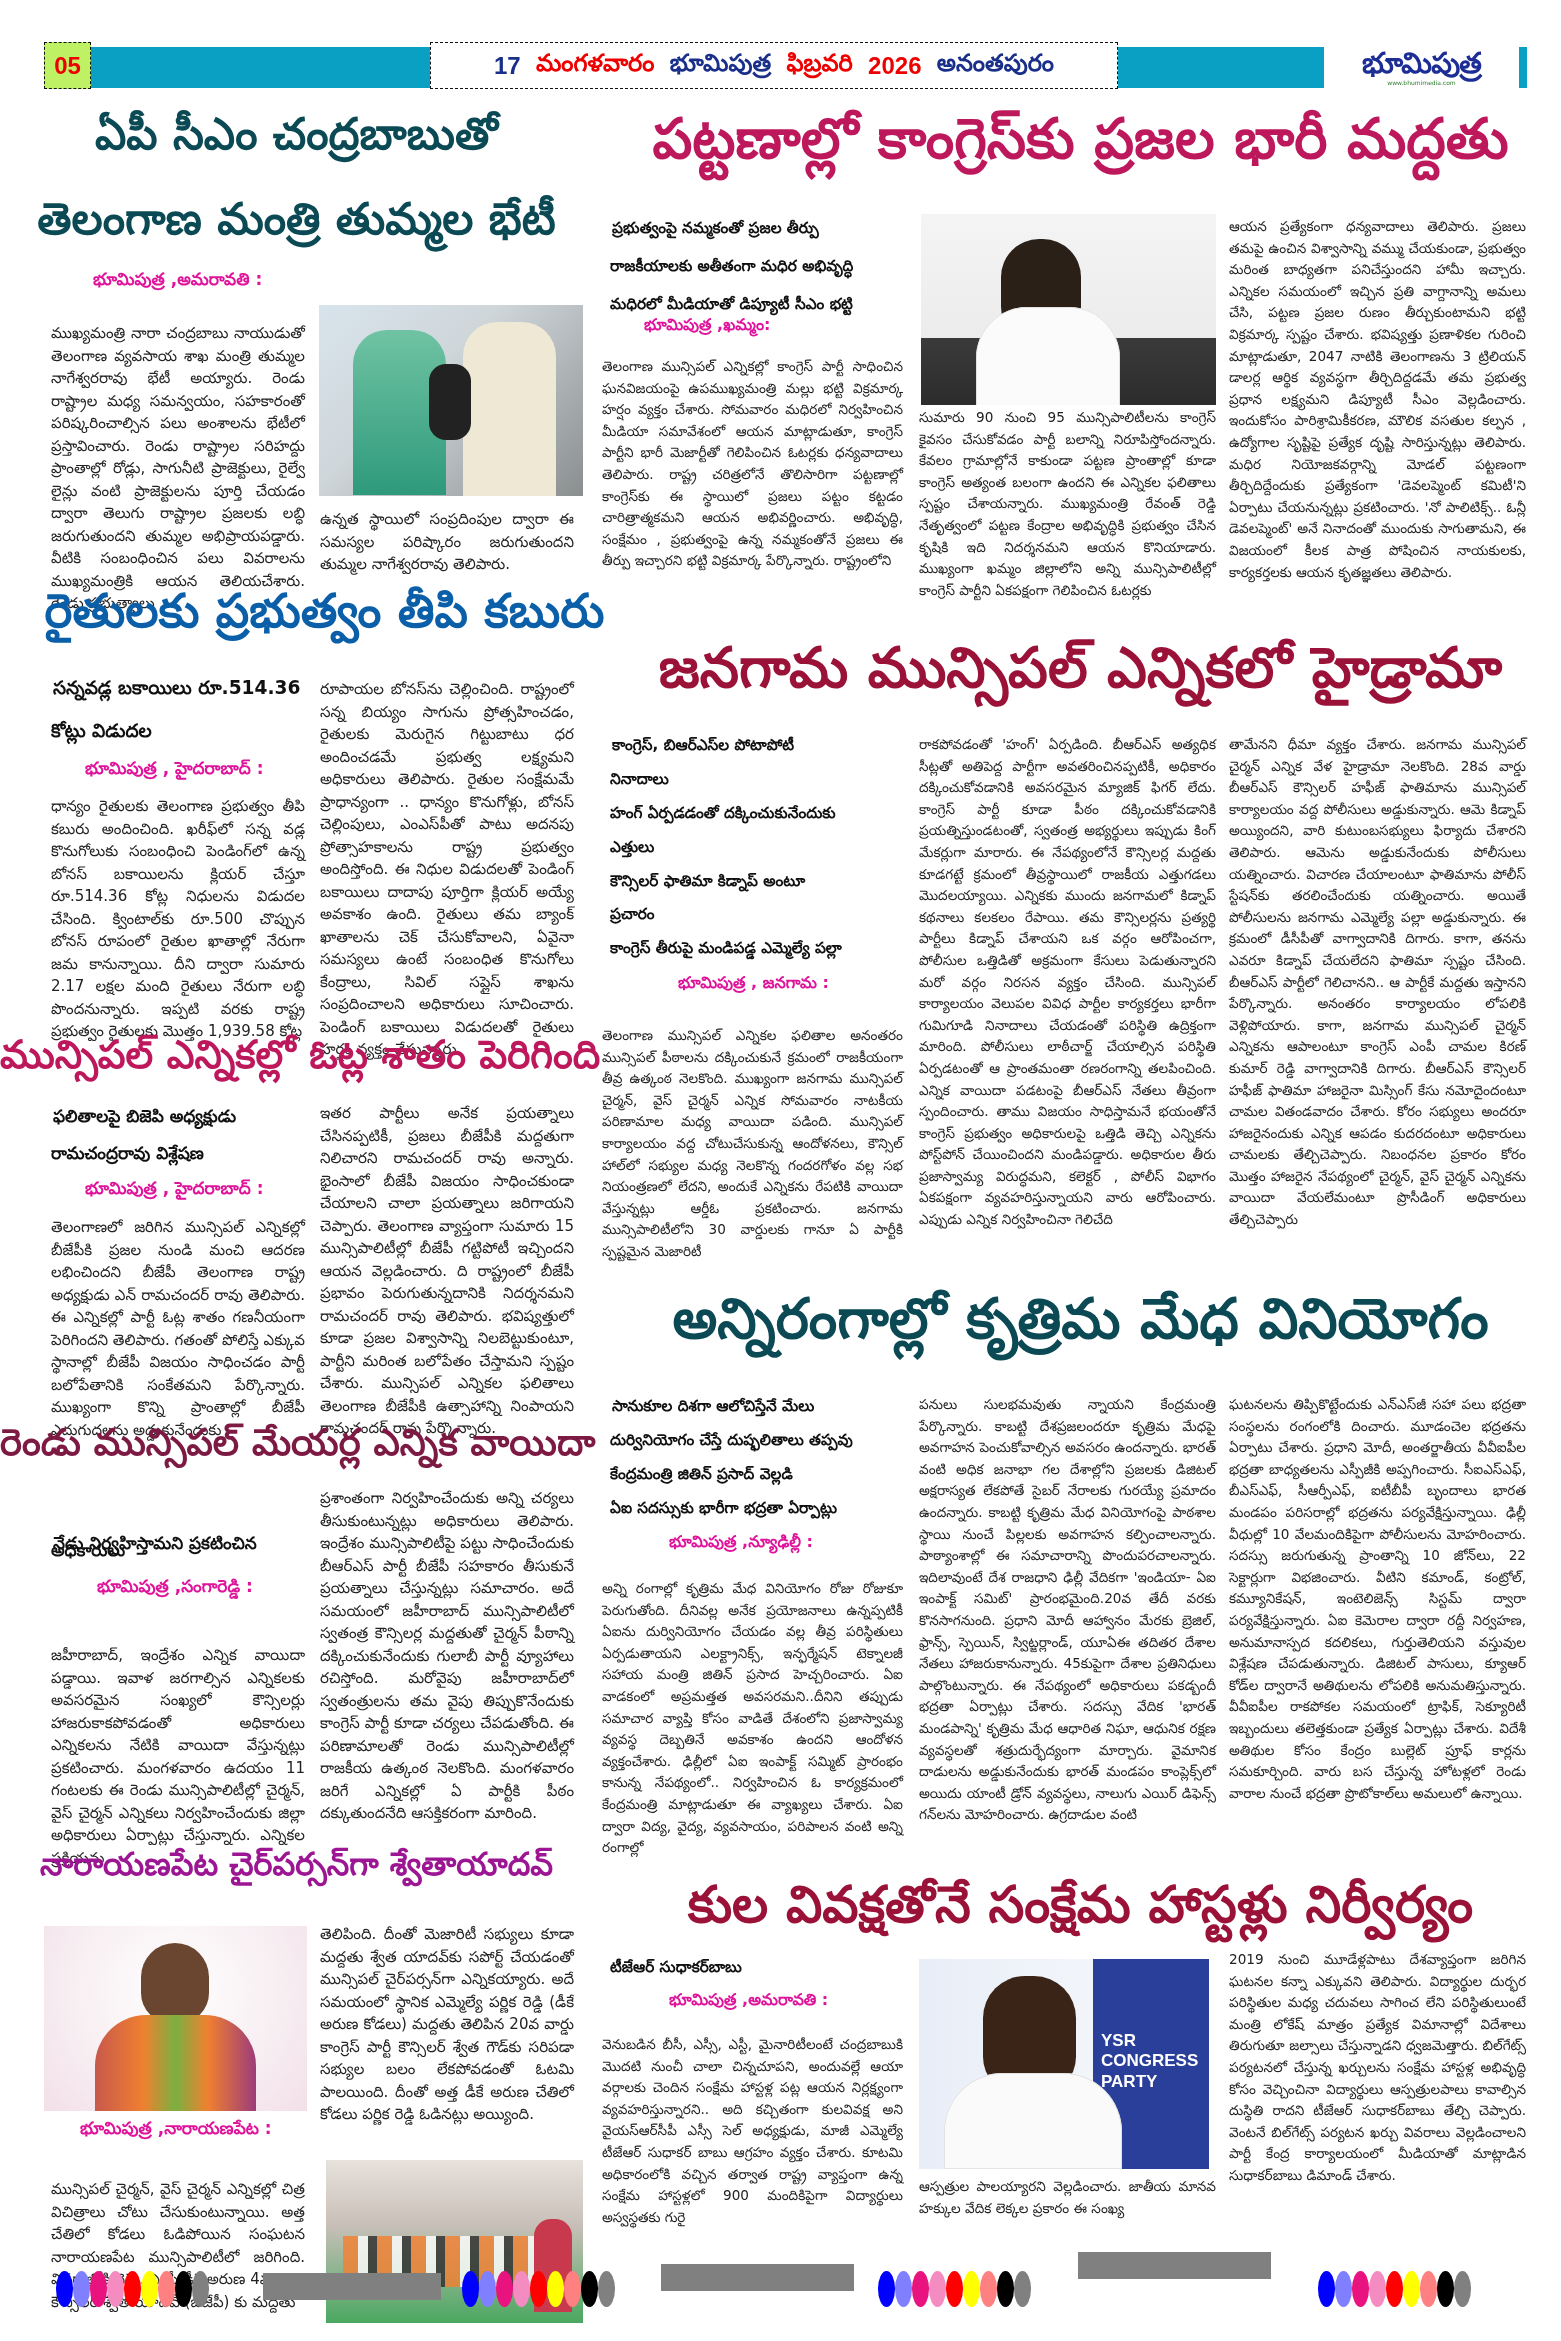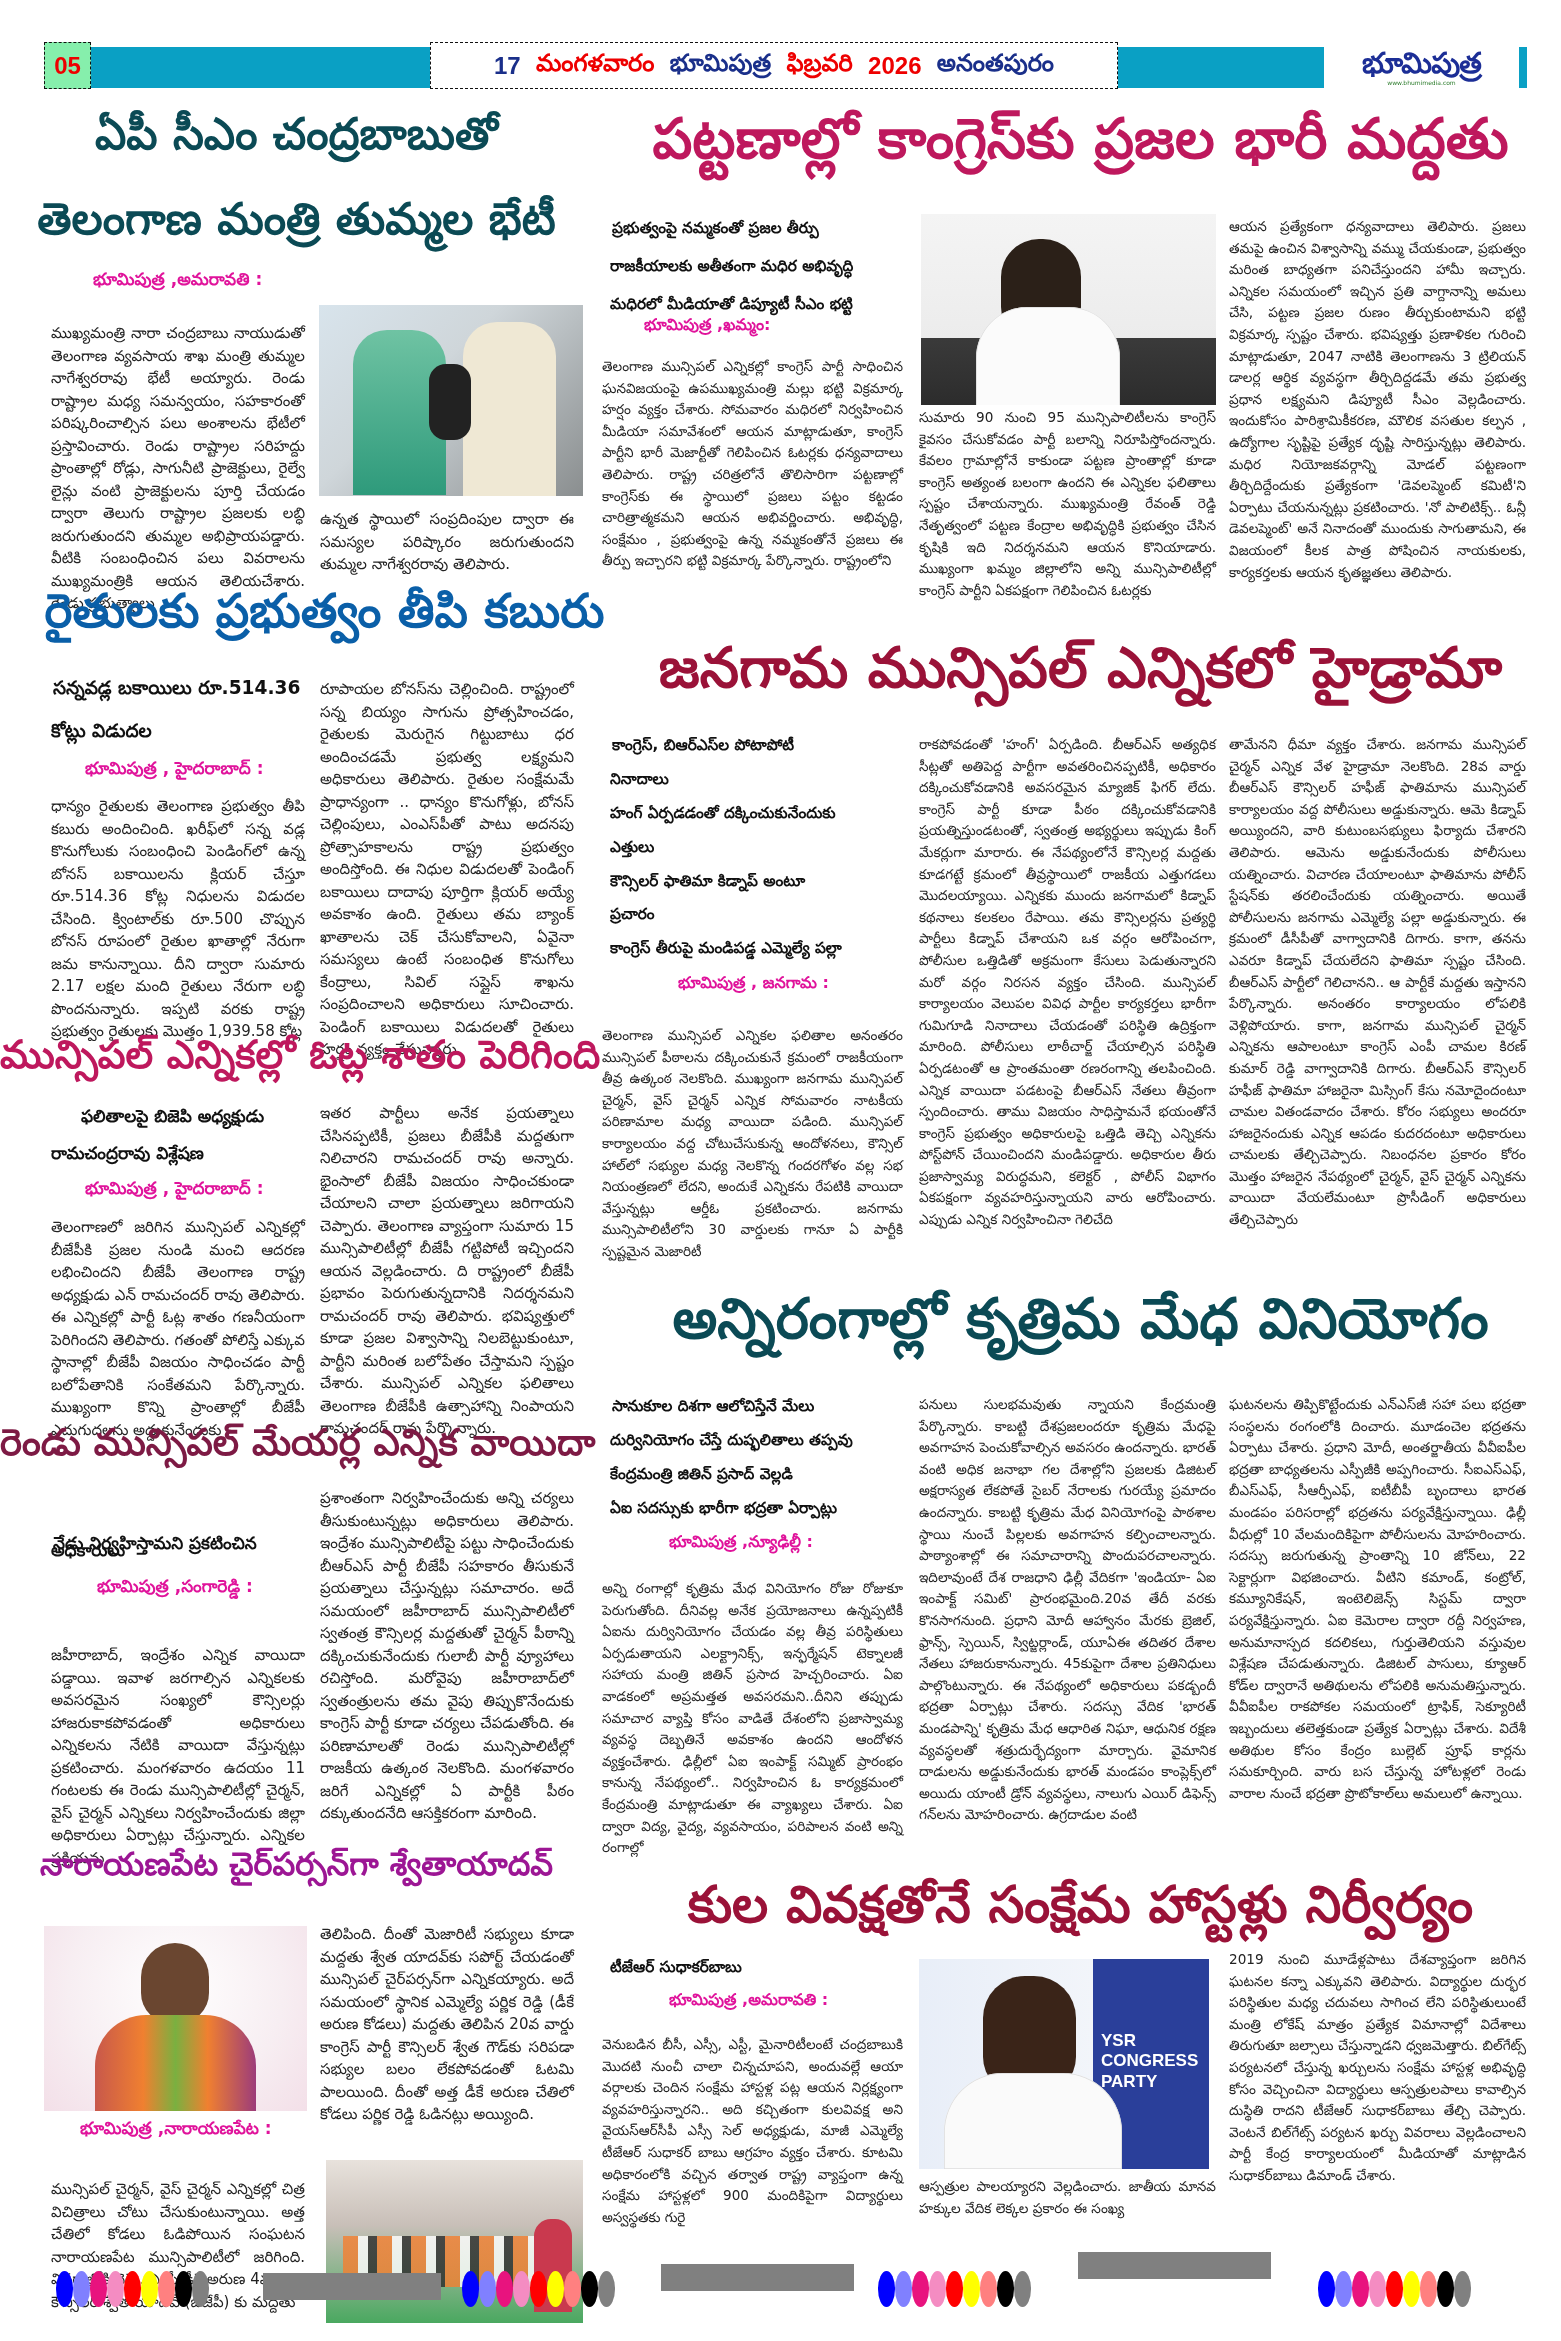--- a/index.html
+++ b/index.html
@@ -1,20 +1,20 @@
 <!DOCTYPE html>
 <html style="font-size:13.6px"><head>
 <meta charset="utf-8">
 <style>
   html,body{margin:0;padding:0;background:#fff;}
   body{width:1562px;height:2342px;position:relative;overflow:hidden;font-family:"DejaVu Sans",sans-serif;color:#222;}
   .abs{position:absolute;}
   
   .mast-bar{left:44px;top:47px;width:1483px;height:41px;background:#0aa0c4;}
-  .page-no{left:44px;top:42px;width:47px;height:47px;background:#86efac;border:1.7px dashed #111;box-sizing:border-box;color:#e00;font:bold 24px "Liberation Sans",sans-serif;display:flex;align-items:center;justify-content:center;}
+  .page-no{left:44px;top:42px;width:47px;height:47px;background:#bef264;border:1.7px dashed #111;box-sizing:border-box;color:#e00;font:bold 24px "Liberation Sans",sans-serif;display:flex;align-items:center;justify-content:center;}
   .date-box{left:430px;top:42px;width:688px;height:47px;background:#fff;border:1.7px dashed #111;box-sizing:border-box;display:flex;align-items:center;justify-content:center;gap:15.3px;font:bold 24px "Liberation Sans",sans-serif;}
   .date-box .blue{color:#1a2f8a;} .date-box .red{color:#e00;}
   .logo{left:1324px;top:46px;width:195px;height:42px;background:#fff;display:flex;flex-direction:column;align-items:center;justify-content:center;}
   .logo-main{font:bold 29px "DejaVu Sans",sans-serif;color:#1c2e96;line-height:30.5px;letter-spacing:-0.8px;}
   .logo-sub{font-size:6px;color:#2a7b2a;}
   
   .h{font-family:"DejaVu Sans",sans-serif;font-weight:bold;white-space:nowrap;line-height:1.1;}
   .h-teal{color:#0b4a55;}
   .h-purple{color:#be185d;}
   .h-blue{color:#0a5fa8;}
@@ -59,21 +59,21 @@
 <div class="abs body" style="left:320px;top:508px;width:254px;">ఉన్నత స్థాయిలో సంప్రదింపుల ద్వారా ఈ సమస్యల పరిష్కారం జరుగుతుందని తుమ్మల నాగేశ్వరరావు తెలిపారు.</div>
 
 <div class="abs h h-blue" style="left:8px;width:593px;top:585px;text-align:center;font-size:47px;margin-left:20px;">రైతులకు ప్రభుత్వం తీపి కబురు</div>
 <div class="abs sub" style="left:53px;top:669px;font-size:18.6px;">సన్నవడ్ల బకాయిలు రూ.514.36</div>
 <div class="abs sub" style="left:51px;top:712px;font-size:18.6px;">కోట్లు విడుదల</div>
 <div class="abs byline" style="left:85px;top:758px;">భూమిపుత్ర , హైదరాబాద్ :</div>
 <div class="abs body" style="left:51px;top:795px;width:254px;">ధాన్యం రైతులకు తెలంగాణ ప్రభుత్వం తీపి కబురు అందించింది. ఖరీఫ్‌లో సన్న వడ్ల కొనుగోలుకు సంబంధించి పెండింగ్‌లో ఉన్న బోనస్ బకాయిలను క్లియర్ చేస్తూ రూ.514.36 కోట్ల నిధులను విడుదల చేసింది. క్వింటాల్‌కు రూ.500 చొప్పున బోనస్ రూపంలో రైతుల ఖాతాల్లో నేరుగా జమ కానున్నాయి. దీని ద్వారా సుమారు 2.17 లక్షల మంది రైతులు నేరుగా లబ్ధి పొందనున్నారు. ఇప్పటి వరకు రాష్ట్ర ప్రభుత్వం రైతులకు మొత్తం 1,939.58 కోట్ల</div>
 <div class="abs body" style="left:320px;top:678px;width:254px;">రూపాయల బోనస్‌ను చెల్లించింది. రాష్ట్రంలో సన్న బియ్యం సాగును ప్రోత్సహించడం, రైతులకు మెరుగైన గిట్టుబాటు ధర అందించడమే ప్రభుత్వ లక్ష్యమని అధికారులు తెలిపారు. రైతుల సంక్షేమమే ప్రాధాన్యంగా .. ధాన్యం కొనుగోళ్లు, బోనస్ చెల్లింపులు, ఎంఎస్‌పీతో పాటు అదనపు ప్రోత్సాహకాలను రాష్ట్ర ప్రభుత్వం అందిస్తోంది. ఈ నిధుల విడుదలతో పెండింగ్ బకాయిలు దాదాపు పూర్తిగా క్లియర్ అయ్యే అవకాశం ఉంది. రైతులు తమ బ్యాంక్ ఖాతాలను చెక్ చేసుకోవాలని, ఏవైనా సమస్యలు ఉంటే సంబంధిత కొనుగోలు కేంద్రాలు, సివిల్ సప్లైస్ శాఖను సంప్రదించాలని అధికారులు సూచించారు. పెండింగ్ బకాయిలు విడుదలతో రైతులు హర్షం వ్యక్తం చేస్తున్నారు.</div>
 
 <div class="abs h h-purple" style="left:0;width:593px;top:1034px;text-align:center;font-size:39px;">మున్సిపల్ ఎన్నికల్లో ఓట్ల శాతం పెరిగింది</div>
-<div class="abs sub" style="left:53px;top:1098px;margin-left:28px;">ఫలితాలపై బిజెపి అధ్యక్షుడు</div>
+<div class="abs sub" style="left:53px;top:1098px;">ఫలితాలపై బిజెపి అధ్యక్షుడు</div>
 <div class="abs sub" style="left:51px;top:1135px;">రామచంద్రరావు విశ్లేషణ</div>
 <div class="abs byline" style="left:85px;top:1178px;">భూమిపుత్ర , హైదరాబాద్ :</div>
 <div class="abs body" style="left:51px;top:1216px;width:254px;">తెలంగాణలో జరిగిన మున్సిపల్ ఎన్నికల్లో బీజేపీకి ప్రజల నుండి మంచి ఆదరణ లభించిందని బీజేపీ తెలంగాణ రాష్ట్ర అధ్యక్షుడు ఎన్ రామచందర్ రావు తెలిపారు. ఈ ఎన్నికల్లో పార్టీ ఓట్ల శాతం గణనీయంగా పెరిగిందని తెలిపారు. గతంతో పోలిస్తే ఎక్కువ స్థానాల్లో బీజేపీ విజయం సాధించడం పార్టీ బలోపేతానికి సంకేతమని పేర్కొన్నారు. ముఖ్యంగా కొన్ని ప్రాంతాల్లో బీజేపీ ఎదుగుదలను అడ్డుకునేందుకు</div>
 <div class="abs body" style="left:320px;top:1102px;width:254px;">ఇతర పార్టీలు అనేక ప్రయత్నాలు చేసినప్పటికీ, ప్రజలు బీజేపీకి మద్దతుగా నిలిచారని రామచందర్ రావు అన్నారు. భైంసాలో బీజేపీ విజయం సాధించకుండా చేయాలని చాలా ప్రయత్నాలు జరిగాయని చెప్పారు. తెలంగాణ వ్యాప్తంగా సుమారు 15 మున్సిపాలిటీల్లో బీజేపీ గట్టిపోటీ ఇచ్చిందని ఆయన వెల్లడించారు. ది రాష్ట్రంలో బీజేపీ ప్రభావం పెరుగుతున్నదానికి నిదర్శనమని రామచందర్ రావు తెలిపారు. భవిష్యత్తులో కూడా ప్రజల విశ్వాసాన్ని నిలబెట్టుకుంటూ, పార్టీని మరింత బలోపేతం చేస్తామని స్పష్టం చేశారు. మున్సిపల్ ఎన్నికల ఫలితాలు తెలంగాణ బీజేపీకి ఉత్సాహాన్ని నింపాయని రామచందర్ రావు పేర్కొన్నారు.</div>
 
 <div class="abs h h-deep" style="left:0;width:593px;top:1423px;text-align:center;font-size:37px;">రెండు మున్సిపల్ మేయర్ల ఎన్నిక వాయిదా</div>
 <div class="abs sub" style="left:53px;top:1496px;margin-top:29px;">నేడు నిర్వహిస్తామని ప్రకటించిన</div>
 <div class="abs sub" style="left:51px;top:1532px;">అధికారులు</div>
 <div class="abs byline" style="left:97px;top:1576px;">భూమిపుత్ర ,సంగారెడ్డి :</div>
 <div class="abs body" style="left:51px;top:1644px;width:254px;">జహీరాబాద్, ఇంద్రేశం ఎన్నిక వాయిదా పడ్డాయి. ఇవాళ జరగాల్సిన ఎన్నికలకు అవసరమైన సంఖ్యలో కౌన్సిలర్లు హాజరుకాకపోవడంతో అధికారులు ఎన్నికలను నేటికి వాయిదా వేస్తున్నట్లు ప్రకటించారు. మంగళవారం ఉదయం 11 గంటలకు ఈ రెండు మున్సిపాలిటీల్లో చైర్మన్, వైస్ చైర్మన్ ఎన్నికలు నిర్వహించేందుకు జిల్లా అధికారులు ఏర్పాట్లు చేస్తున్నారు. ఎన్నికల ప్రక్రియను</div>

